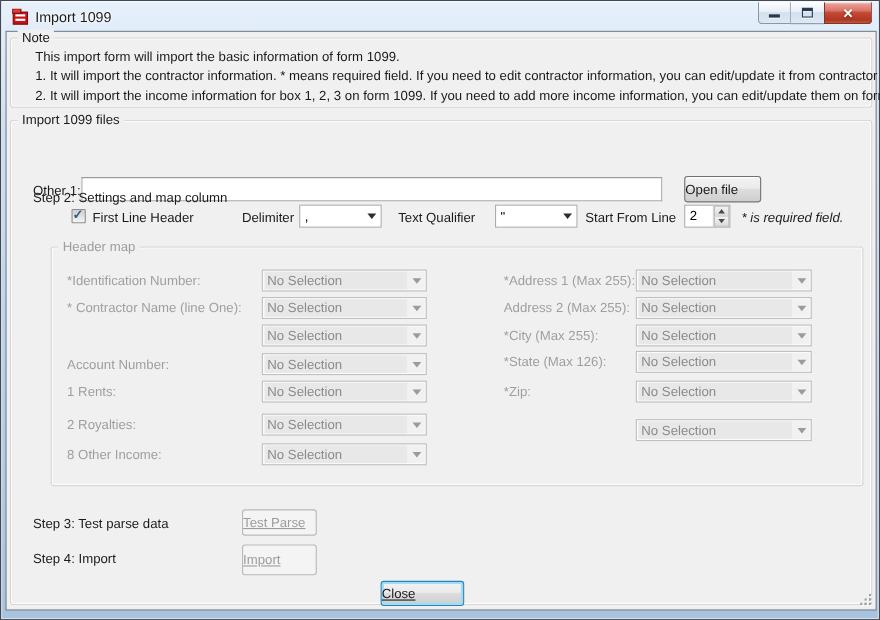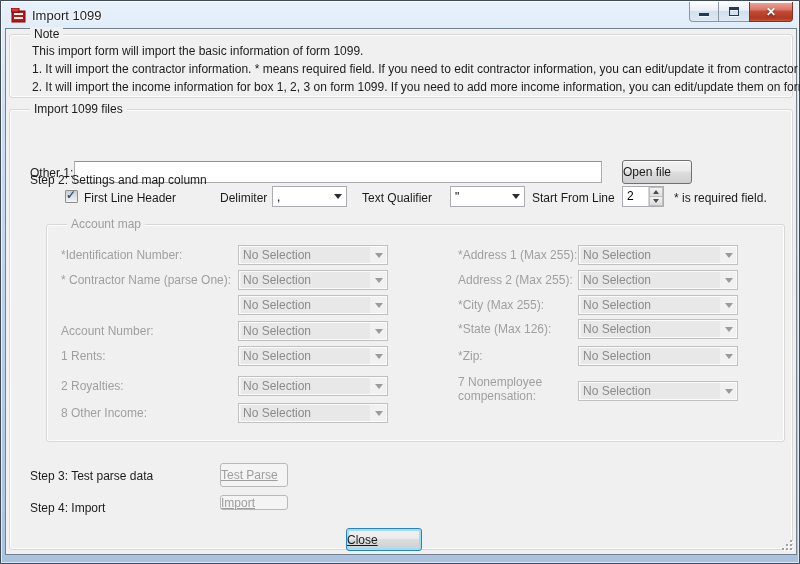--- a/index.html
+++ b/index.html
@@ -29,21 +29,21 @@
     box-shadow:0 1px 0 rgba(255,255,255,.75); }
   .glyph-close { color:#fff; font-size:12px; font-weight:bold; line-height:1;
     text-shadow:0 1px 2px rgba(0,0,0,.5); }
 
   
   .client { position:absolute; left:5px; top:28px; width:790px; height:525px;
     background:#f0f0f0; box-shadow:0 0 0 1px #75828e; }
 
   .groupbox { position:absolute; border:1px solid #d7d7d7; border-radius:3px;
     box-shadow: inset 0 0 0 1px rgba(255,255,255,.85); }
-  .legend { position:absolute; top:-8px; left:20px; background:#f0f0f0; padding:0 4px;
+  .legend { position:absolute; top:-8px; left:6px; background:#f0f0f0; padding:0 4px;
     font-size:12px; color:#1b1b1b; line-height:14px; }
   .legend.dim { color:#9d9d9d; }
 
   .lbl { position:absolute; font-size:12px; color:#1b1b1b; line-height:15px; white-space:nowrap; }
 
   
   .g-note { left:3px; top:5px; width:784px; height:64px; }
 
   
   .g-import { left:3px; top:80px; width:784px; height:441px; }
@@ -166,34 +166,34 @@
         <span class="val">2</span>
         <span class="spin-btns">
           <span class="spin-btn">
               <span class="tri-up-s"></span>
             </span>
           <span class="spin-btn">
               <span class="tri-down-s"></span>
             </span>
         </span>
       </div>
-      <span class="lbl" style="left:664px; top:81px;">* is required field.</span>
+      <span class="lbl" style="left:664px; top:81px;font-style:italic;">* is required field.</span>
 
       <div class="groupbox g-colmap">
-        <span class="legend dim">Account map</span>
+        <span class="legend dim">Header map</span>
 
         <span class="cm-label" style="left:14px; top:23px;">*Identification Number:</span>
         <div class="combo disabled" style="left:191px; top:20px; width:150px; height:20px;">
           <span class="combo-text">No Selection</span>
           <span class="arr">
               <span class="tri-down"></span>
             </span>
         </div>
 
-        <span class="cm-label" style="left:14px; top:48px;">* Contractor Name (parse One):</span>
+        <span class="cm-label" style="left:14px; top:48px;">* Contractor Name (line One):</span>
         <div class="combo disabled" style="left:191px; top:45px; width:150px; height:20px;">
           <span class="combo-text">No Selection</span>
           <span class="arr">
               <span class="tri-down"></span>
             </span>
         </div>
 
         <div class="combo disabled" style="left:191px; top:70px; width:150px; height:20px;">
           <span class="combo-text">No Selection</span>
           <span class="arr">
@@ -266,36 +266,35 @@
         </div>
 
         <span class="cm-label" style="left:411px; top:124px;">*Zip:</span>
         <div class="combo disabled" style="left:531px; top:121px; width:160px; height:20px;">
           <span class="combo-text">No Selection</span>
           <span class="arr">
               <span class="tri-down"></span>
             </span>
         </div>
 
-        <span class="cm-label wrap" style="left:411px; top:150px;">7 Nonemployee compensation:</span>
         <div class="combo disabled" style="left:531px; top:156px; width:160px; height:20px;">
           <span class="combo-text">No Selection</span>
           <span class="arr">
               <span class="tri-down"></span>
             </span>
         </div>
       </div>
 
       <span class="lbl" style="left:20px; top:359px;">Step 3: Test parse data</span>
       <div class="btn disabled" style="left:210px; top:353px; width:68px; height:24px;">
         <span>Test Parse</span>
       </div>
 
       <span class="lbl" style="left:20px; top:391px;">Step 4: Import</span>
-      <div class="btn disabled" style="left:210px; top:385px; width:68px; height:15px;">
+      <div class="btn disabled" style="left:210px; top:385px; width:68px; height:28px;">
         <span>Import</span>
       </div>
     </div>
 
     <div class="btn focused" style="left:340px; top:499px; width:76px; height:23px;">
       <span>Close</span>
     </div>
 
     <div class="grip">
       <i style="right:1px; bottom:1px;"></i>

